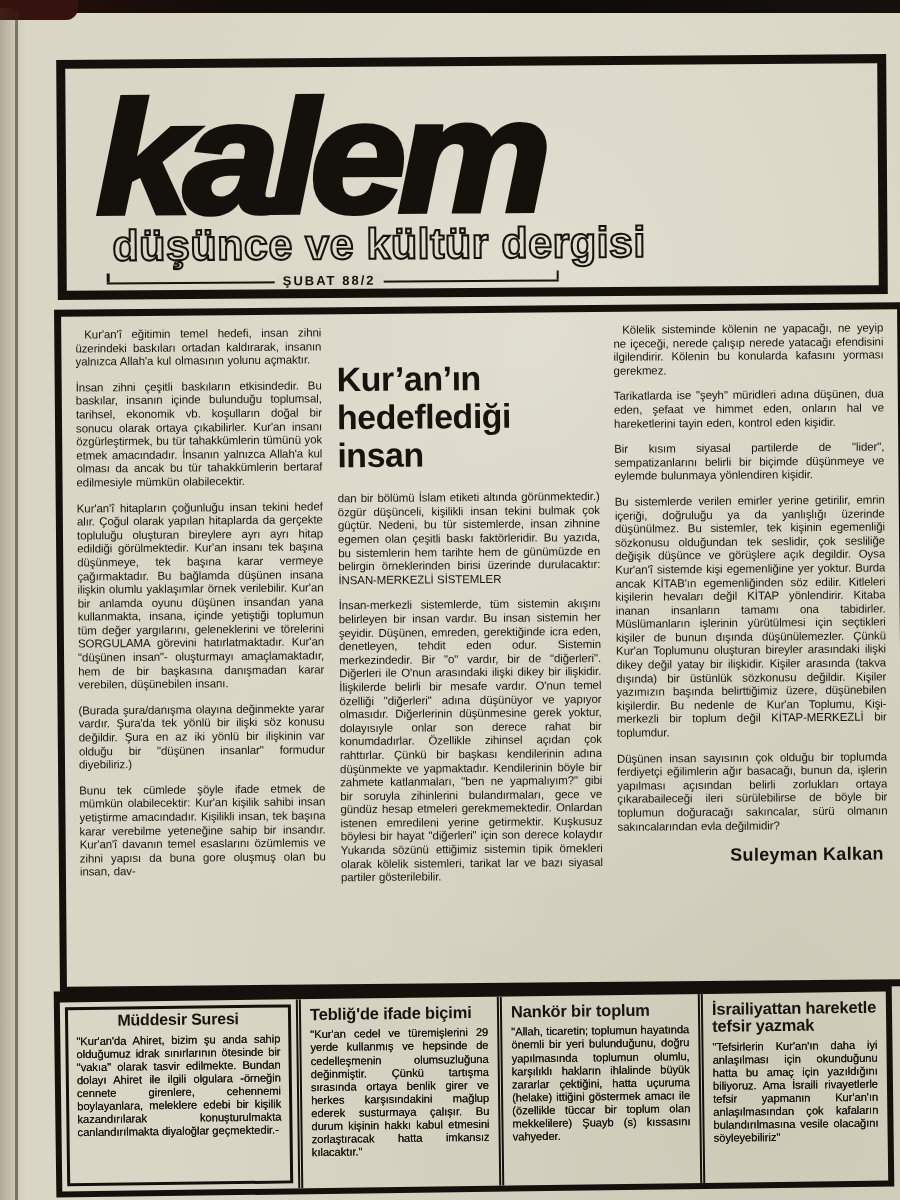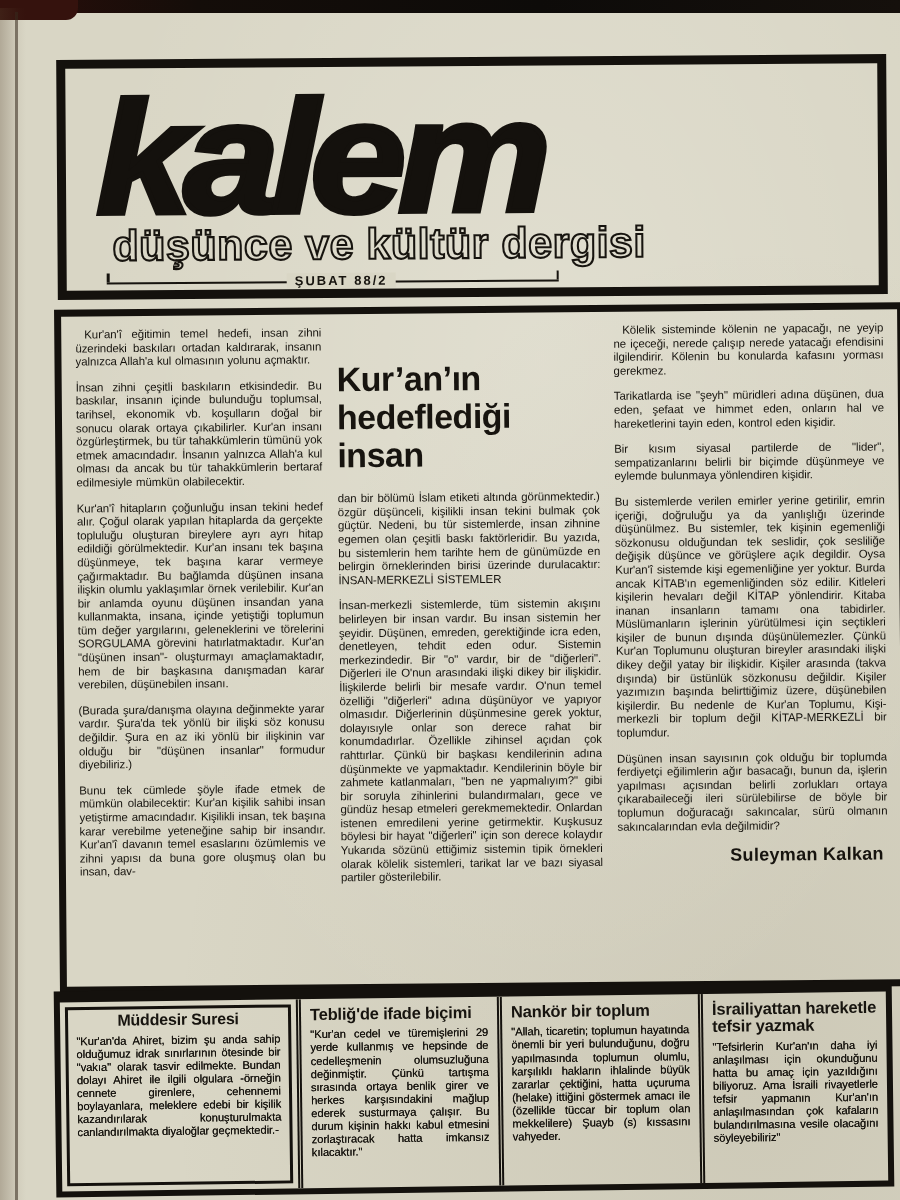--- a/index.html
+++ b/index.html
@@ -37,21 +37,21 @@
     position:absolute;left:46px;top:156px;margin:0;
     font-weight:bold;font-size:43px;line-height:1;letter-spacing:0.5px;
     color:transparent;-webkit-text-stroke:2.1px #17140f;white-space:nowrap;
   }
   .issue-rule{position:absolute;left:40px;top:214px;width:452px;border-bottom:2.5px solid #17140f;}
   .issue-rule::before,.issue-rule::after{content:"";position:absolute;bottom:0;width:2.5px;height:9px;background:#17140f;}
   .issue-rule::before{left:0;}
   .issue-rule::after{right:0;}
   .issue{
     position:absolute;left:168px;top:-8px;padding:0 8px;background:#d9d6c5;
-    font-size:13px;font-weight:bold;letter-spacing:2px;white-space:nowrap;margin-left:12px;
+    font-size:13px;font-weight:bold;letter-spacing:2px;white-space:nowrap;
   }
 
   
   .main-frame{
     position:absolute;left:57px;top:306px;width:808px;height:646px;
     border:7px solid #14110d;transform:rotate(-0.5deg);transform-origin:50% 50%;
     display:flex;gap:15px;padding:12px 14px;overflow:hidden;
   }
   .col{overflow:hidden;}
   .col-left{flex:0 0 246px;}

